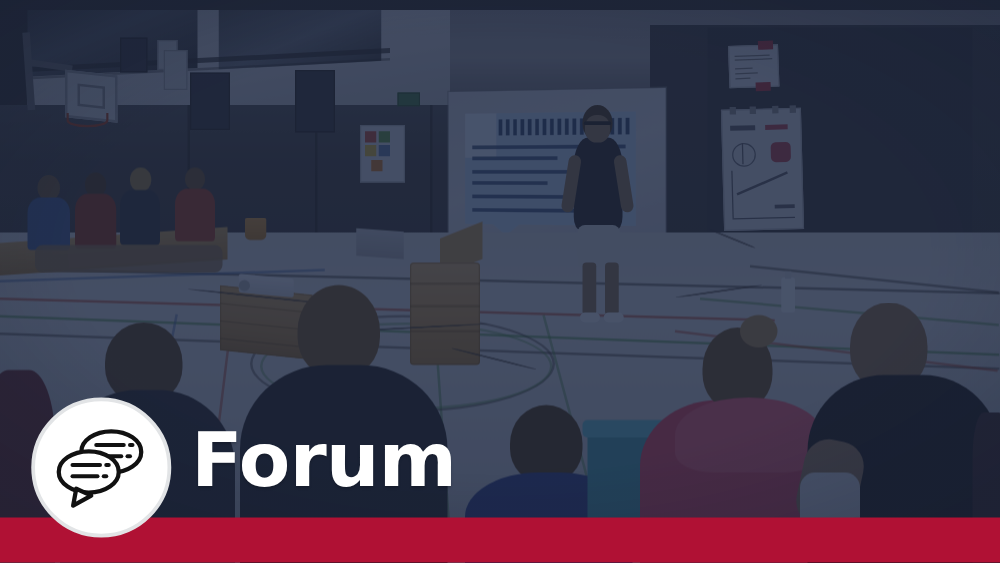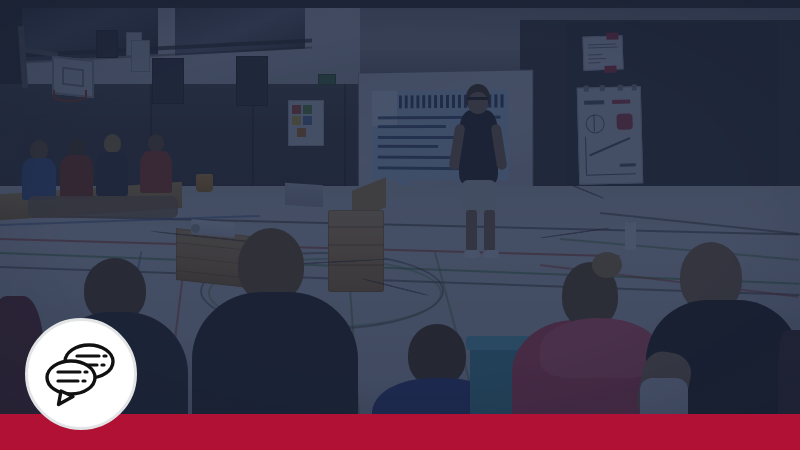--- a/index.html
+++ b/index.html
@@ -571,14 +571,15 @@
         <ellipse cx="29" cy="38.5" rx="24" ry="16.5" fill="#ffffff" stroke="#111111" stroke-width="3.4"></ellipse>
         <path d="M19 52 L16.5 65.5 L31 57.5 Z" fill="#ffffff" stroke="#111111" stroke-width="3.4" stroke-linejoin="round"></path>
         <line x1="16" y1="33" x2="38" y2="33" stroke="#111111" stroke-width="3.2" stroke-linecap="round"></line>
         <line x1="43" y1="33" x2="45" y2="33" stroke="#111111" stroke-width="3.2" stroke-linecap="round"></line>
         <line x1="16" y1="42" x2="36" y2="42" stroke="#111111" stroke-width="3.2" stroke-linecap="round"></line>
         <line x1="41" y1="42" x2="43" y2="42" stroke="#111111" stroke-width="3.2" stroke-linecap="round"></line>
       </svg>
     </span>
   </div>
 
+  <div class="title">Forum</div>
 
 </div>
 
 </body></html>

